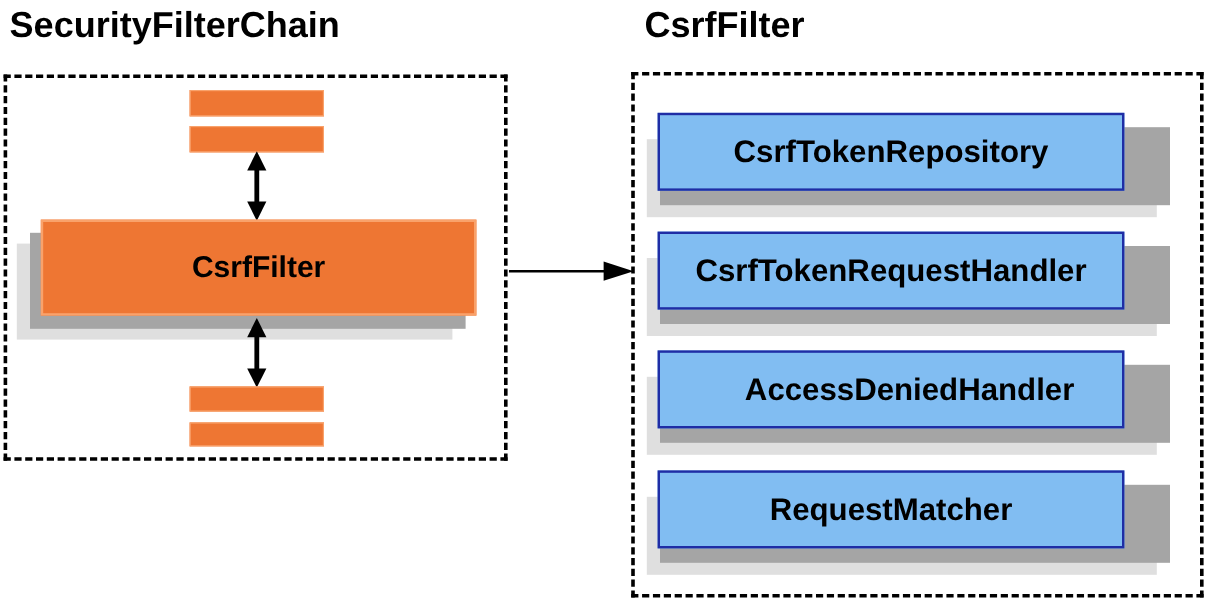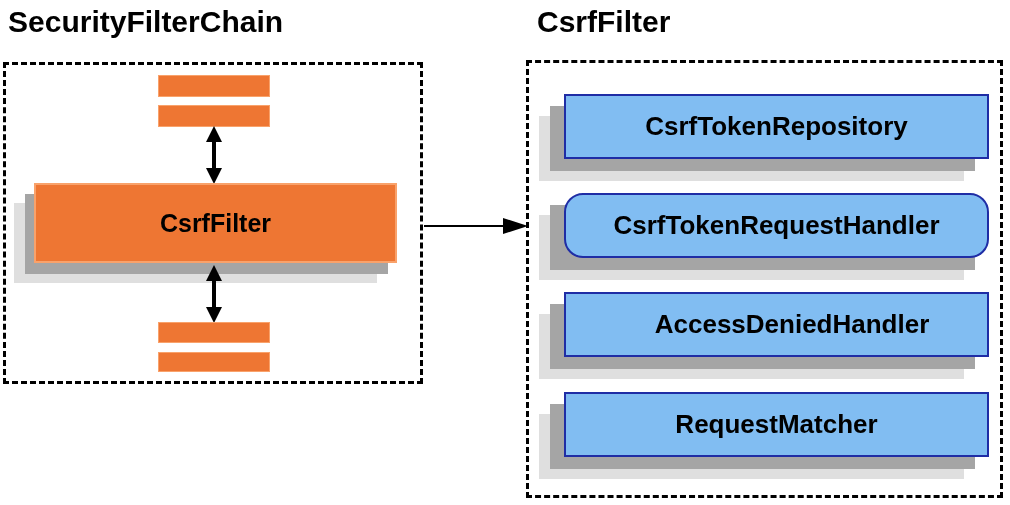--- a/index.html
+++ b/index.html
@@ -67,40 +67,40 @@
     justify-content: center;
     font-size: 25px;
     font-weight: bold;
     color: var(--text, #000000);
   }
   .csrf-shadow-light { left: 14px; top: 203px; width: 363px; height: 80px; }
   .csrf-shadow-dark  { left: 25px; top: 194px; width: 363px; height: 80px; }
 
   .component-box {
     position: absolute;
-    left: 564px;
-    width: 425px;
+    left: 548px;
+    width: 389px;
     height: 65px;
     background: var(--blue-fill, #81BDF2);
     border: 2px solid var(--blue-border, #1F2DA5);
     display: flex;
     align-items: center;
     justify-content: center;
     font-size: 26px;
     font-weight: bold;
     color: var(--text, #000000);
     white-space: nowrap;
   }
   .component-shadow-dark  { left: 550px; width: 425px; height: 65px; }
   .component-shadow-light { left: 539px; width: 425px; height: 65px; }
 
   .pos-0 .component-box          { top: 94px; }
   .pos-0 .component-shadow-dark  { top: 106px; }
   .pos-0 .component-shadow-light { top: 116px; }
-  .pos-1 .component-box          { top: 193px; border-radius: 19px; }
+  .pos-1 .component-box          { top: 193px; }
   .pos-1 .component-shadow-dark  { top: 205px; }
   .pos-1 .component-shadow-light { top: 215px; }
   .pos-2 .component-box          { top: 292px; padding-left: 31px; }
   .pos-2 .component-shadow-dark  { top: 304px; }
   .pos-2 .component-shadow-light { top: 314px; }
   .pos-3 .component-box          { top: 392px; }
   .pos-3 .component-shadow-dark  { top: 404px; }
   .pos-3 .component-shadow-light { top: 414px; }
 
   .v-arrow {

